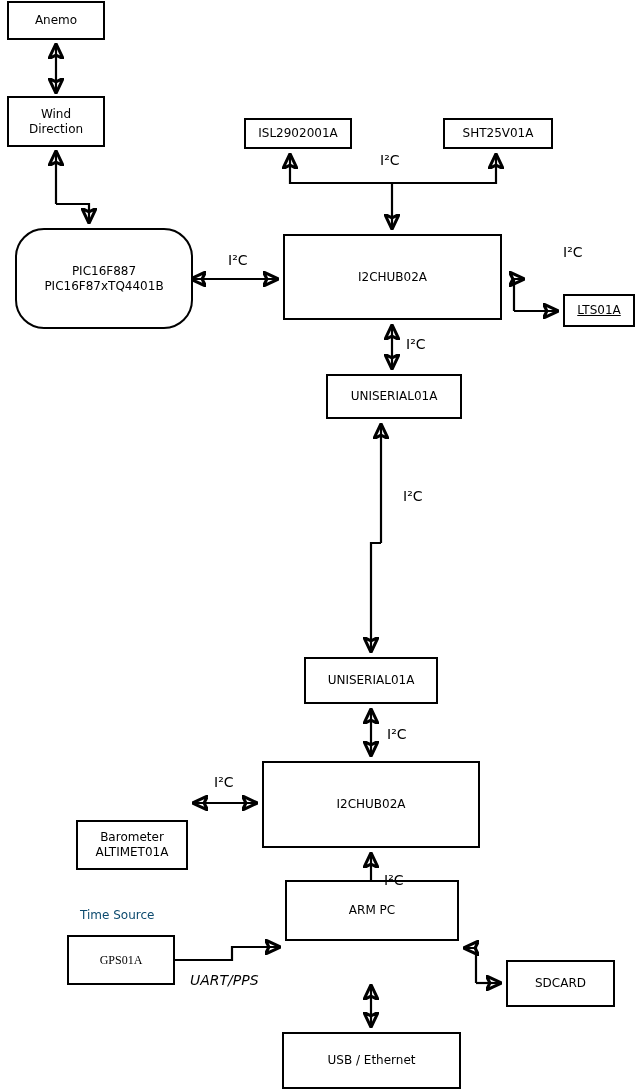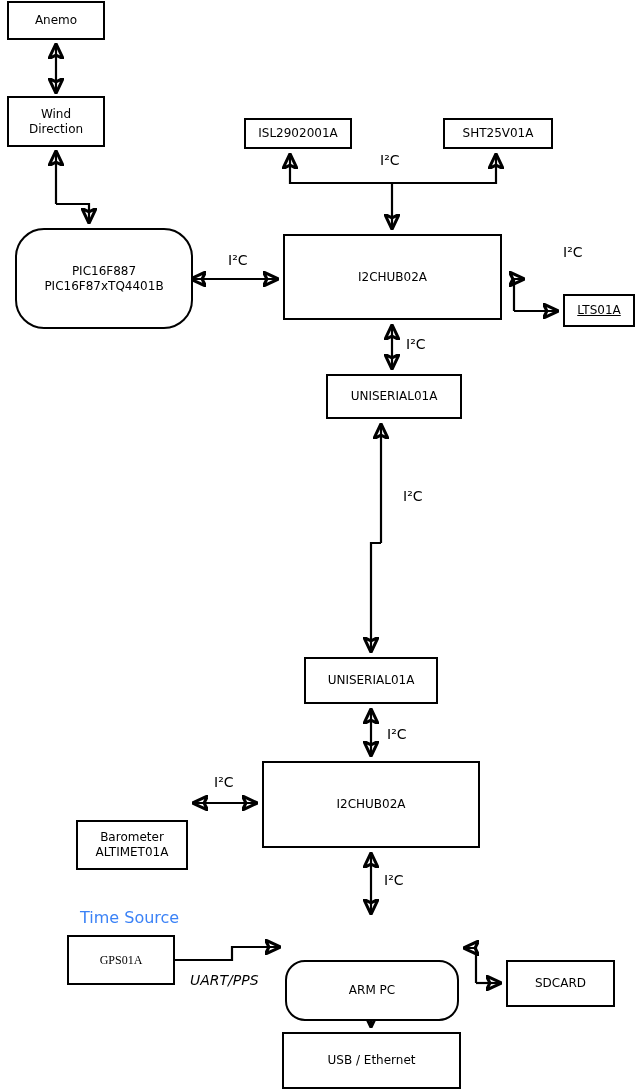--- a/index.html
+++ b/index.html
@@ -33,22 +33,22 @@
   .edge-label {
     position: absolute;
     color: #000000;
     font-size: 14px;
     white-space: nowrap;
     z-index: 4;
     background: transparent;
   }
   .free-label {
     position: absolute;
-    color: #3b82f6;
-    font-size: 16px;
+    color: #0c4a6e;
+    font-size: 12px;
     white-space: nowrap;
     z-index: 4;
   }
   svg.wires {
     position: absolute;
     left: 0;
     top: 0;
     width: 640px;
     height: 1089px;
     z-index: 1;
@@ -134,21 +134,21 @@
   <div class="node" style="left:304px; top:657px; width:134px; height:47px;">
     <span class="lbl">UNISERIAL01A</span>
   </div>
   <div class="node" style="left:262px; top:761px; width:218px; height:87px;">
     <span class="lbl">I2CHUB02A</span>
   </div>
   <div class="node" style="left:76px; top:772px; width:112px; height:50px;margin-top:48px;">
     <span class="lbl">Barometer
 ALTIMET01A</span>
   </div>
-  <div class="node" style="left:285px; top:960px; width:174px; height:61px;border-radius:20px;">
+  <div class="node" style="left:285px; top:880px; width:174px; height:61px;">
     <span class="lbl">ARM PC</span>
   </div>
   <div class="node" style="left:67px; top:935px; width:108px; height:50px;font-family:Liberation Serif, serif;">
     <span class="lbl">GPS01A</span>
   </div>
   <div class="node" style="left:506px; top:960px; width:109px; height:47px;">
     <span class="lbl">SDCARD</span>
   </div>
   <div class="node" style="left:282px; top:1032px; width:179px; height:57px;">
     <span class="lbl">USB / Ethernet</span>

